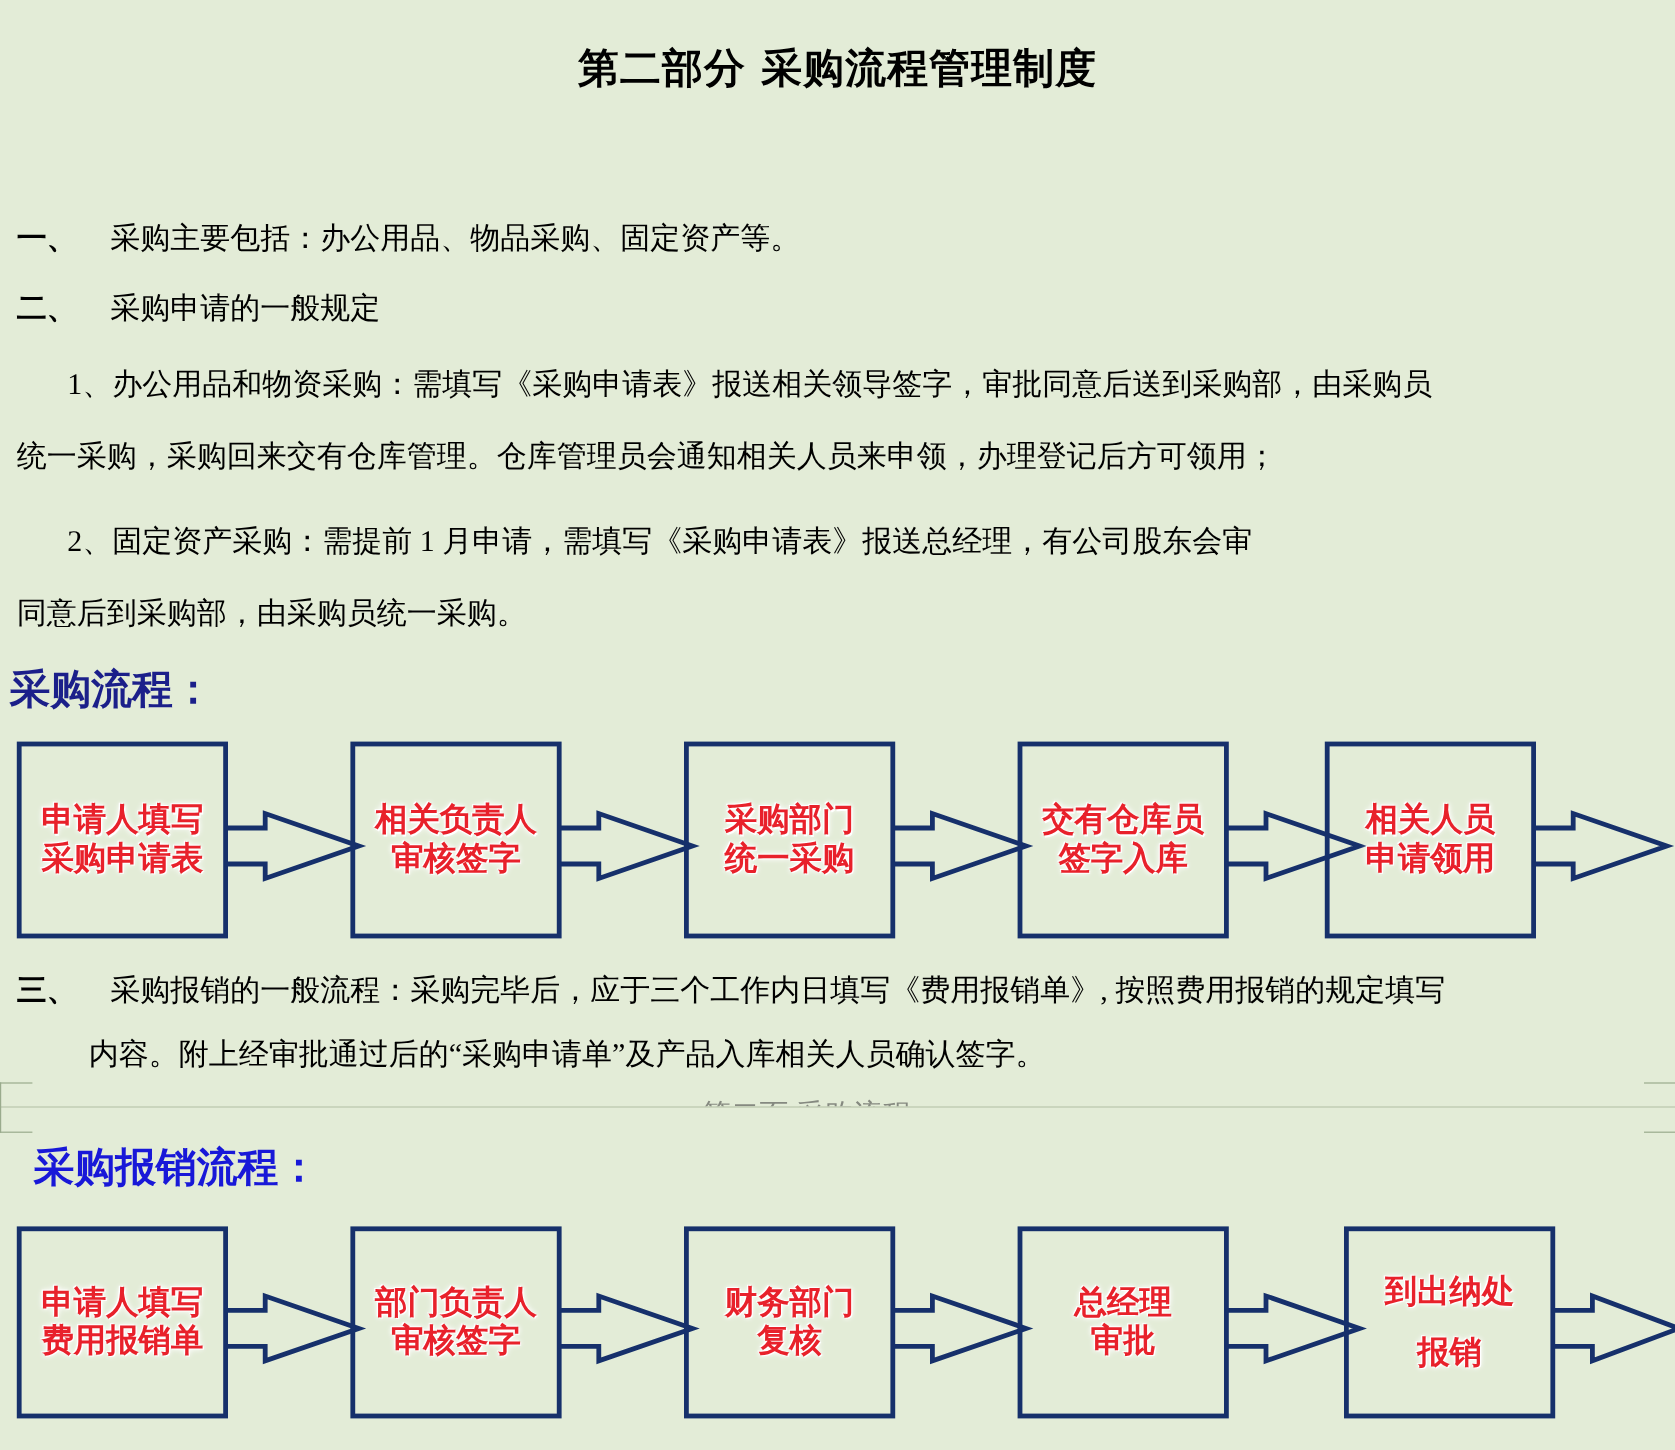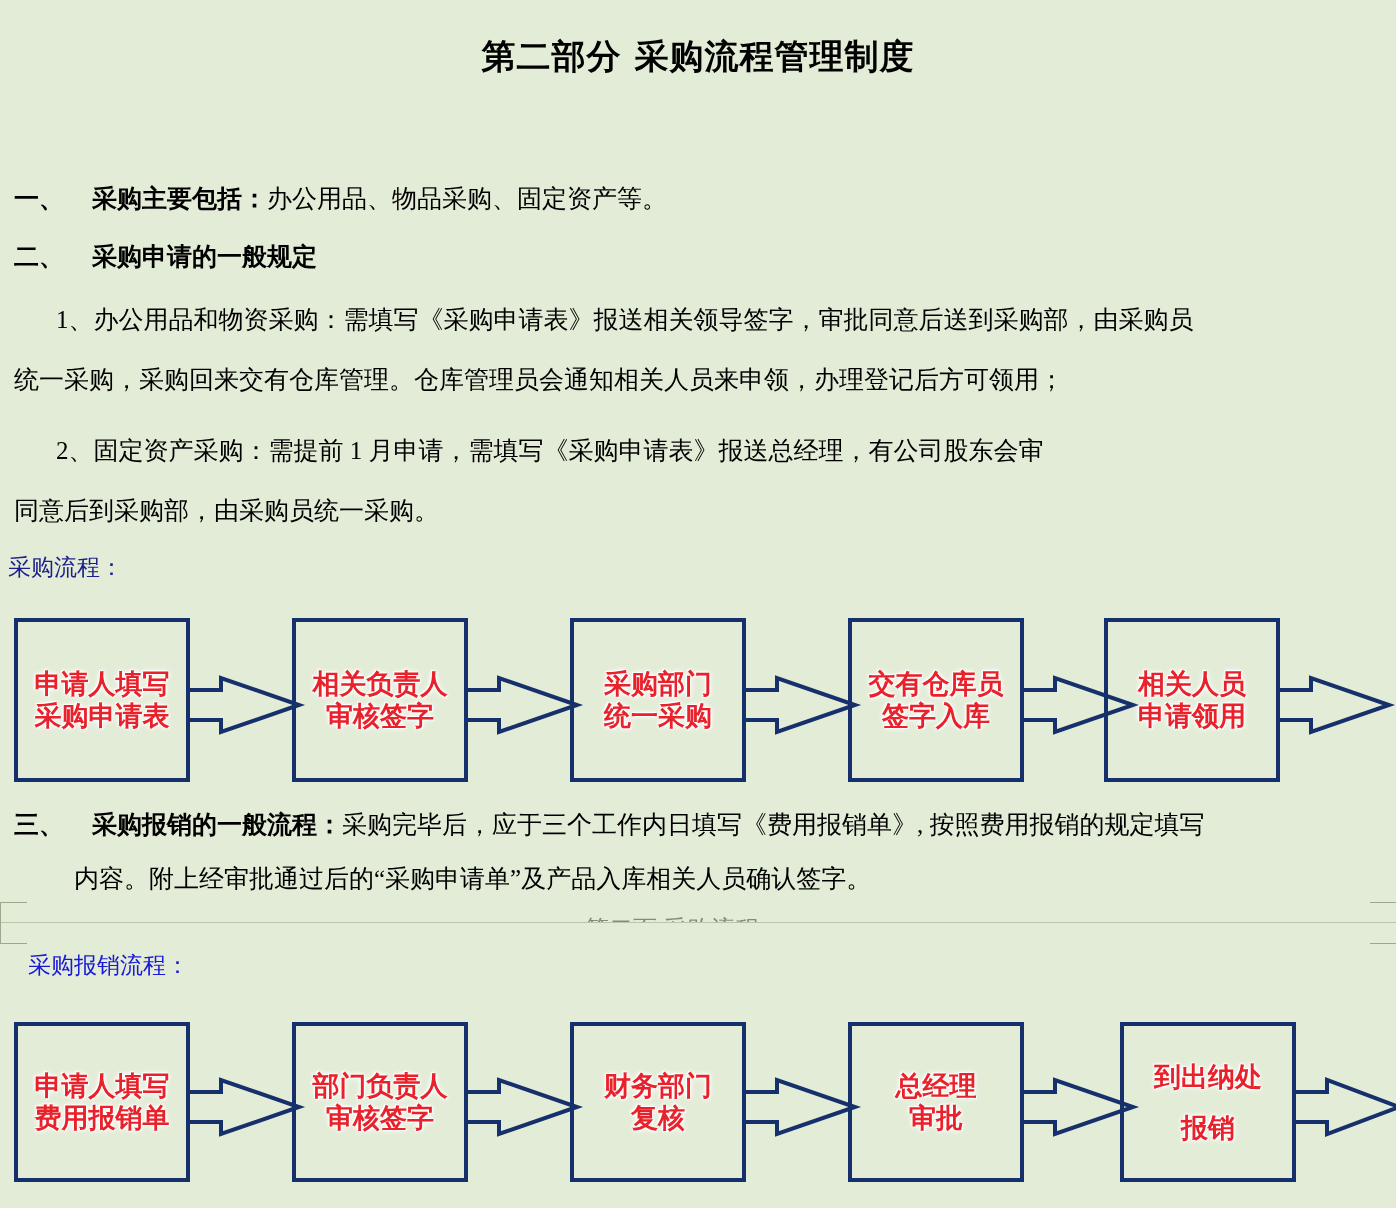--- a/index.html
+++ b/index.html
@@ -20,36 +20,36 @@
     letter-spacing:1px;
   }
 
   
   .heading-line{
     position:absolute;left:14px;
     font-family:"DejaVu Sans","Liberation Sans",sans-serif;
     font-size:25px;color:#000;white-space:nowrap;
   }
   .heading-line .num{font-weight:bold;}
-  .heading-line .bold{font-weight:bold;}
+  .heading-line .bold{font-weight:normal;}
   .heading-line .normal{font-weight:normal;
     font-family:"Liberation Serif","DejaVu Serif",serif;font-size:25px;}
 
   .para-line{
     position:absolute;left:14px;
     font-family:"Liberation Serif","DejaVu Serif",serif;
     font-size:25px;color:#000;white-space:nowrap;
   }
   .indent{padding-left:42px;}
 
   
   .flow-label{
     position:absolute;
     font-family:"DejaVu Sans","Liberation Sans",sans-serif;
-    font-size:23px;font-weight:normal;white-space:nowrap;
+    font-size:34px;font-weight:bold;white-space:nowrap;
   }
   .flow-label.dark{color:#1b1f8a;left:8px;}
   .flow-label.bright{color:#1818d8;left:28px;}
 
   
   .flow{position:absolute;left:0;width:1396px;height:175px;}
   .node{
     position:absolute;
     border:4px solid #16306b;
     background:transparent;

